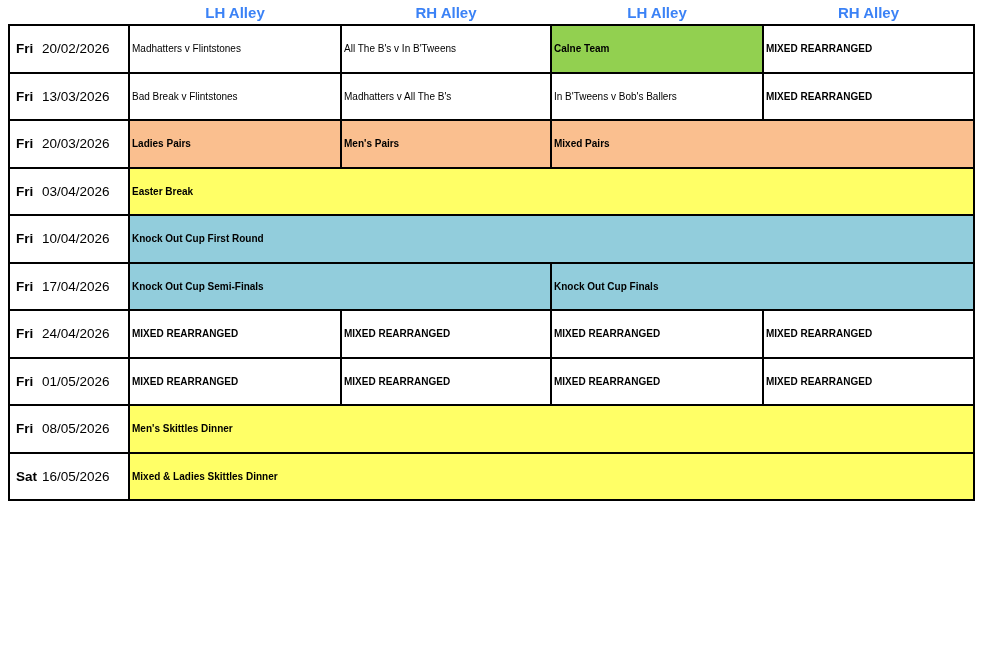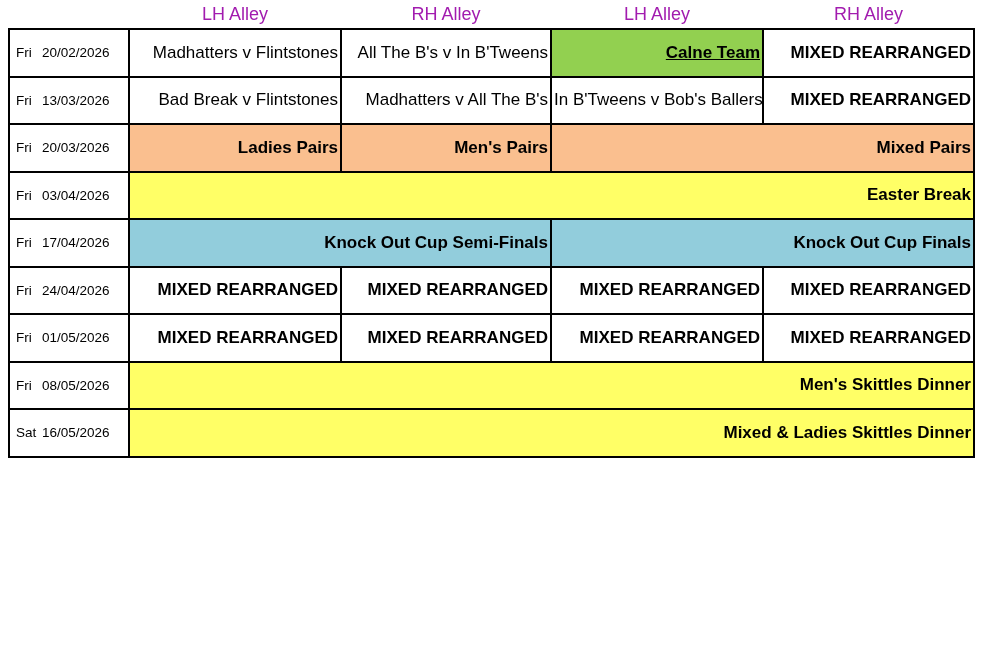--- a/index.html
+++ b/index.html
@@ -9,37 +9,37 @@
   body{
     width:991px;height:648px;background:#ffffff;color:#000000;
     font-family:"Liberation Sans", sans-serif;
     overflow:hidden;
   }
   table.schedule{
     border-collapse:collapse;table-layout:fixed;
     margin:0 0 0 8px;width:965px;
   }
   thead th{
-    font-weight:normal;font-size:18px;color:#a21caf;
+    font-weight:bold;font-size:15px;color:#3b82f6;
     padding:4px 0 3px 0;vertical-align:bottom;border:none;background:#fff;
     white-space:nowrap;
   }
   tbody td{
     border:2px solid var(--border);
     height:45.5px;
-    text-align:right;vertical-align:middle;
-    font-size:17px;padding:0 2px;white-space:nowrap;overflow:hidden;
+    text-align:left;vertical-align:middle;
+    font-size:10px;padding:0 2px;white-space:nowrap;overflow:hidden;
   }
   td.date-cell{
     text-align:left;padding-left:6px;background:#ffffff;font-size:13.5px;
   }
-  .day{display:inline-block;width:26px;}
+  .day{display:inline-block;width:26px;font-weight:bold;}
   .b{font-weight:bold;}
   .bg-white{background:#ffffff;}
-  .bg-green{background:var(--green);text-decoration:underline;}
+  .bg-green{background:var(--green);}
   .bg-peach{background:var(--peach);}
   .bg-yellow{background:var(--yellow);}
   .bg-blue{background:var(--blue);}
 </style>
 </head>
 <body>
 
 <table class="schedule">
   <colgroup>
     <col style="width:120px">
@@ -76,20 +76,24 @@
         <td class="date-cell"><span class="day">Fri</span><span>20/03/2026</span></td>
         <td colspan="1" class="bg-peach b">Ladies Pairs</td>
         <td colspan="1" class="bg-peach b">Men's Pairs</td>
         <td colspan="2" class="bg-peach b">Mixed Pairs</td>
       </tr>
       <tr>
         <td class="date-cell"><span class="day">Fri</span><span>03/04/2026</span></td>
         <td colspan="4" class="bg-yellow b">Easter Break</td>
       </tr>
       <tr>
+        <td class="date-cell"><span class="day">Fri</span><span>10/04/2026</span></td>
+        <td colspan="4" class="bg-blue b">Knock Out Cup First Round</td>
+      </tr>
+      <tr>
         <td class="date-cell"><span class="day">Fri</span><span>17/04/2026</span></td>
         <td colspan="2" class="bg-blue b">Knock Out Cup Semi-Finals</td>
         <td colspan="2" class="bg-blue b">Knock Out Cup Finals</td>
       </tr>
       <tr>
         <td class="date-cell"><span class="day">Fri</span><span>24/04/2026</span></td>
         <td colspan="1" class="bg-white b">MIXED REARRANGED</td>
         <td colspan="1" class="bg-white b">MIXED REARRANGED</td>
         <td colspan="1" class="bg-white b">MIXED REARRANGED</td>
         <td colspan="1" class="bg-white b">MIXED REARRANGED</td>

